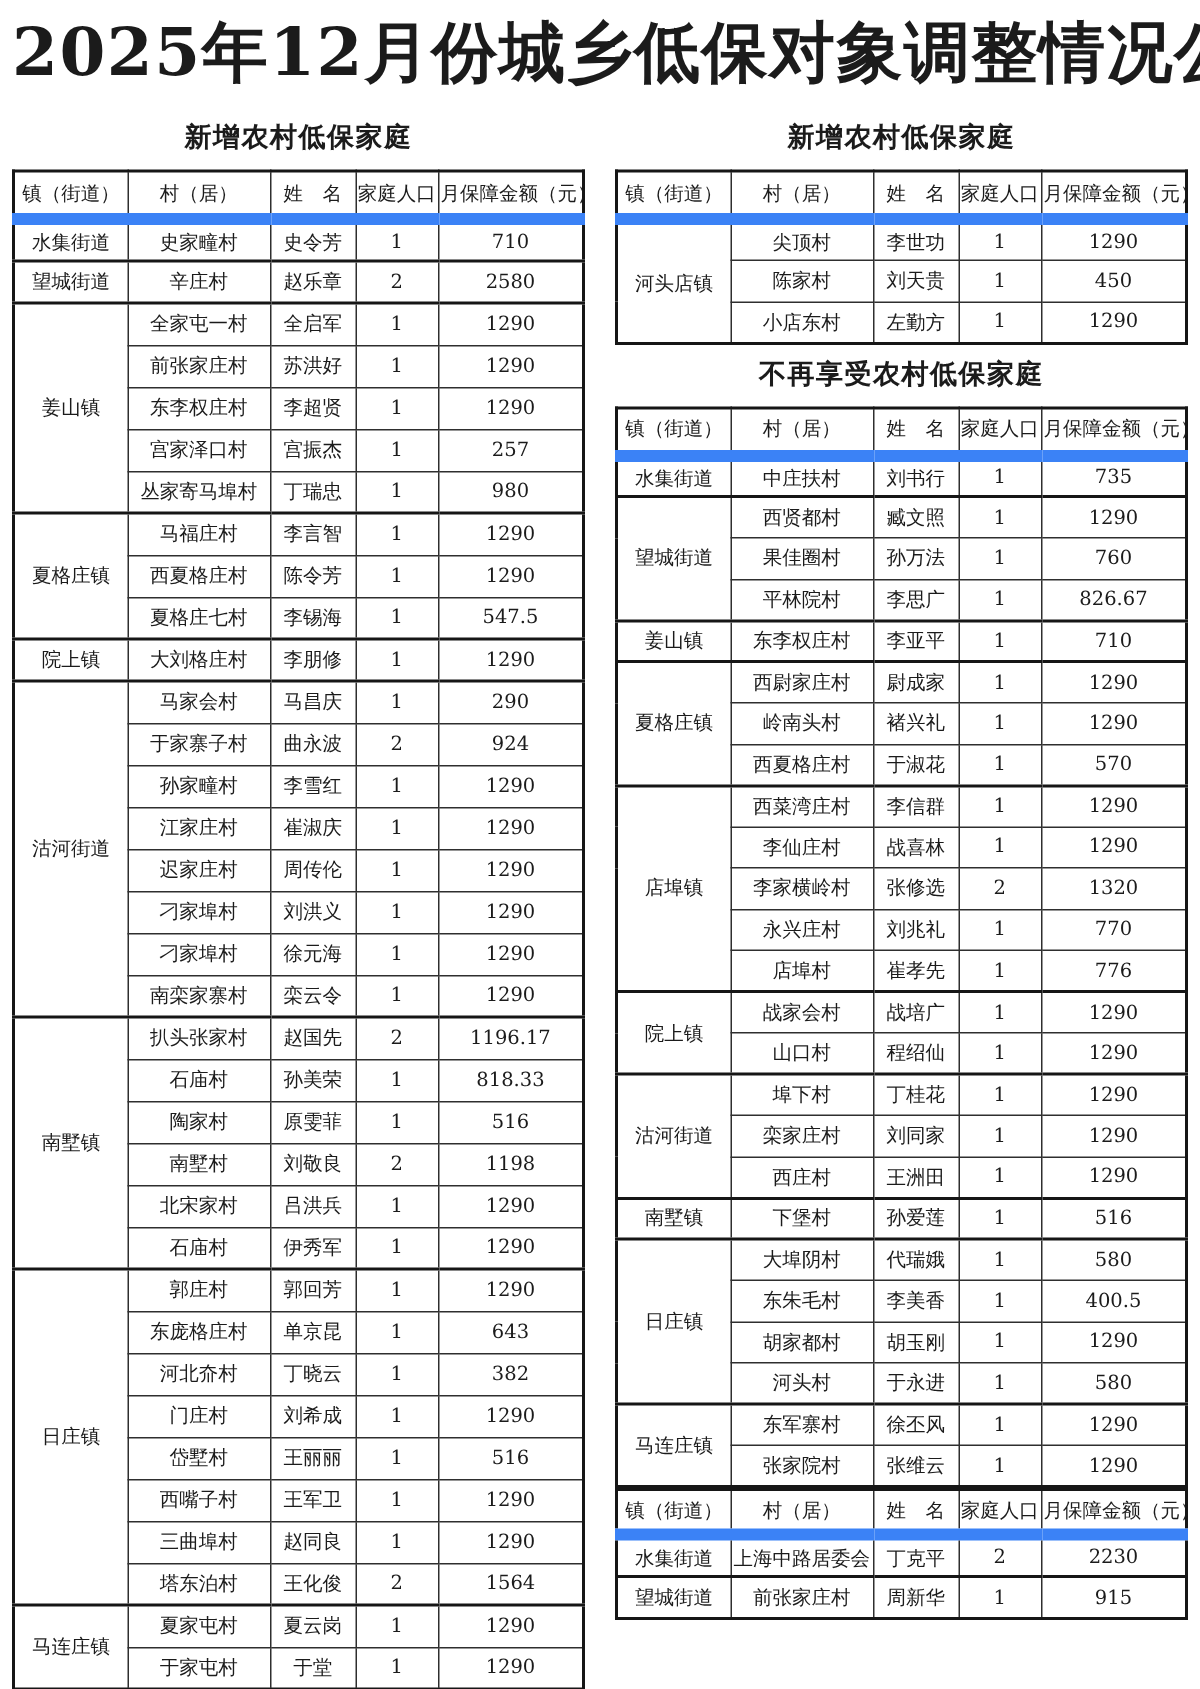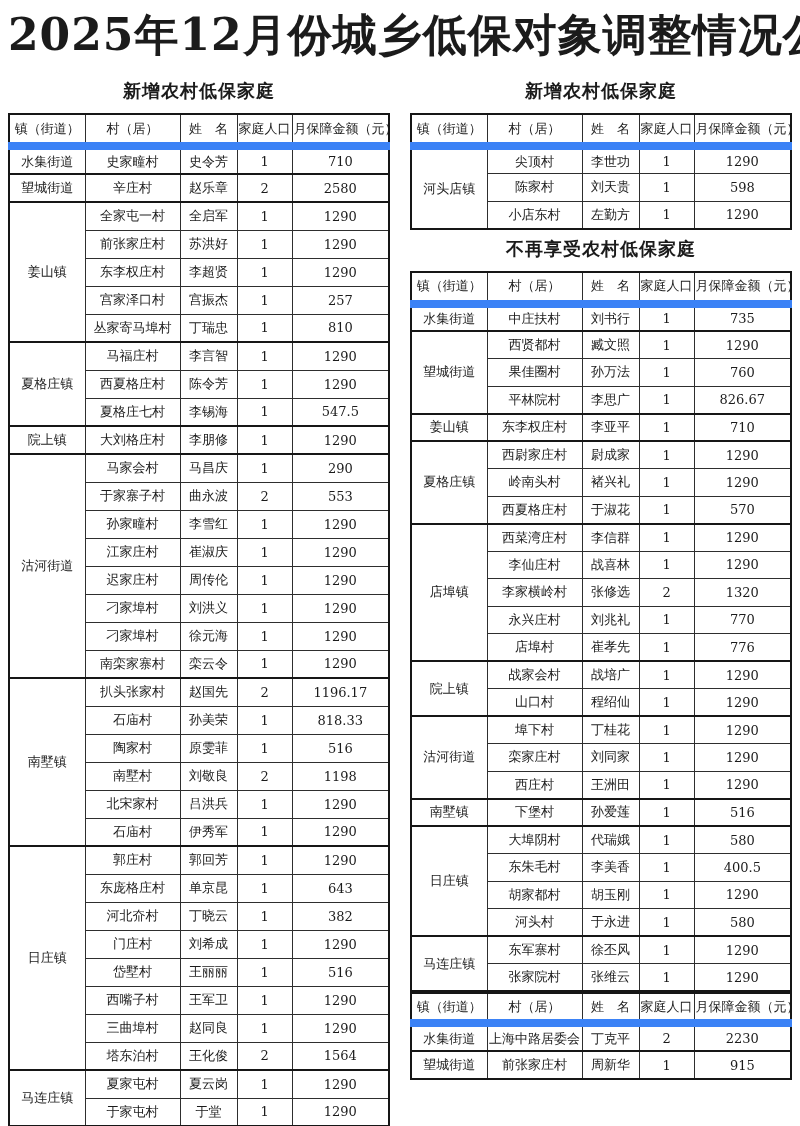--- a/index.html
+++ b/index.html
@@ -115,21 +115,21 @@
               <tr>
                 <td>宫家泽口村</td>
                 <td>宫振杰</td>
                 <td>1</td>
                 <td>257</td>
               </tr>
               <tr>
                 <td>丛家寄马埠村</td>
                 <td>丁瑞忠</td>
                 <td>1</td>
-                <td>810</td>
+                <td>980</td>
               </tr>
               <tr class="group-start">
                 <td rowspan="3">夏格庄镇</td>
                 <td>马福庄村</td>
                 <td>李言智</td>
                 <td>1</td>
                 <td>1290</td>
               </tr>
               <tr>
                 <td>西夏格庄村</td>
@@ -154,21 +154,21 @@
                 <td rowspan="8">沽河街道</td>
                 <td>马家会村</td>
                 <td>马昌庆</td>
                 <td>1</td>
                 <td>290</td>
               </tr>
               <tr>
                 <td>于家寨子村</td>
                 <td>曲永波</td>
                 <td>2</td>
-                <td>553</td>
+                <td>924</td>
               </tr>
               <tr>
                 <td>孙家疃村</td>
                 <td>李雪红</td>
                 <td>1</td>
                 <td>1290</td>
               </tr>
               <tr>
                 <td>江家庄村</td>
                 <td>崔淑庆</td>
@@ -327,21 +327,21 @@
                 <td rowspan="3">河头店镇</td>
                 <td>尖顶村</td>
                 <td>李世功</td>
                 <td>1</td>
                 <td>1290</td>
               </tr>
               <tr>
                 <td>陈家村</td>
                 <td>刘天贵</td>
                 <td>1</td>
-                <td>598</td>
+                <td>450</td>
               </tr>
               <tr>
                 <td>小店东村</td>
                 <td>左勤方</td>
                 <td>1</td>
                 <td>1290</td>
               </tr>
             </tbody>
           </table>
         </section>

